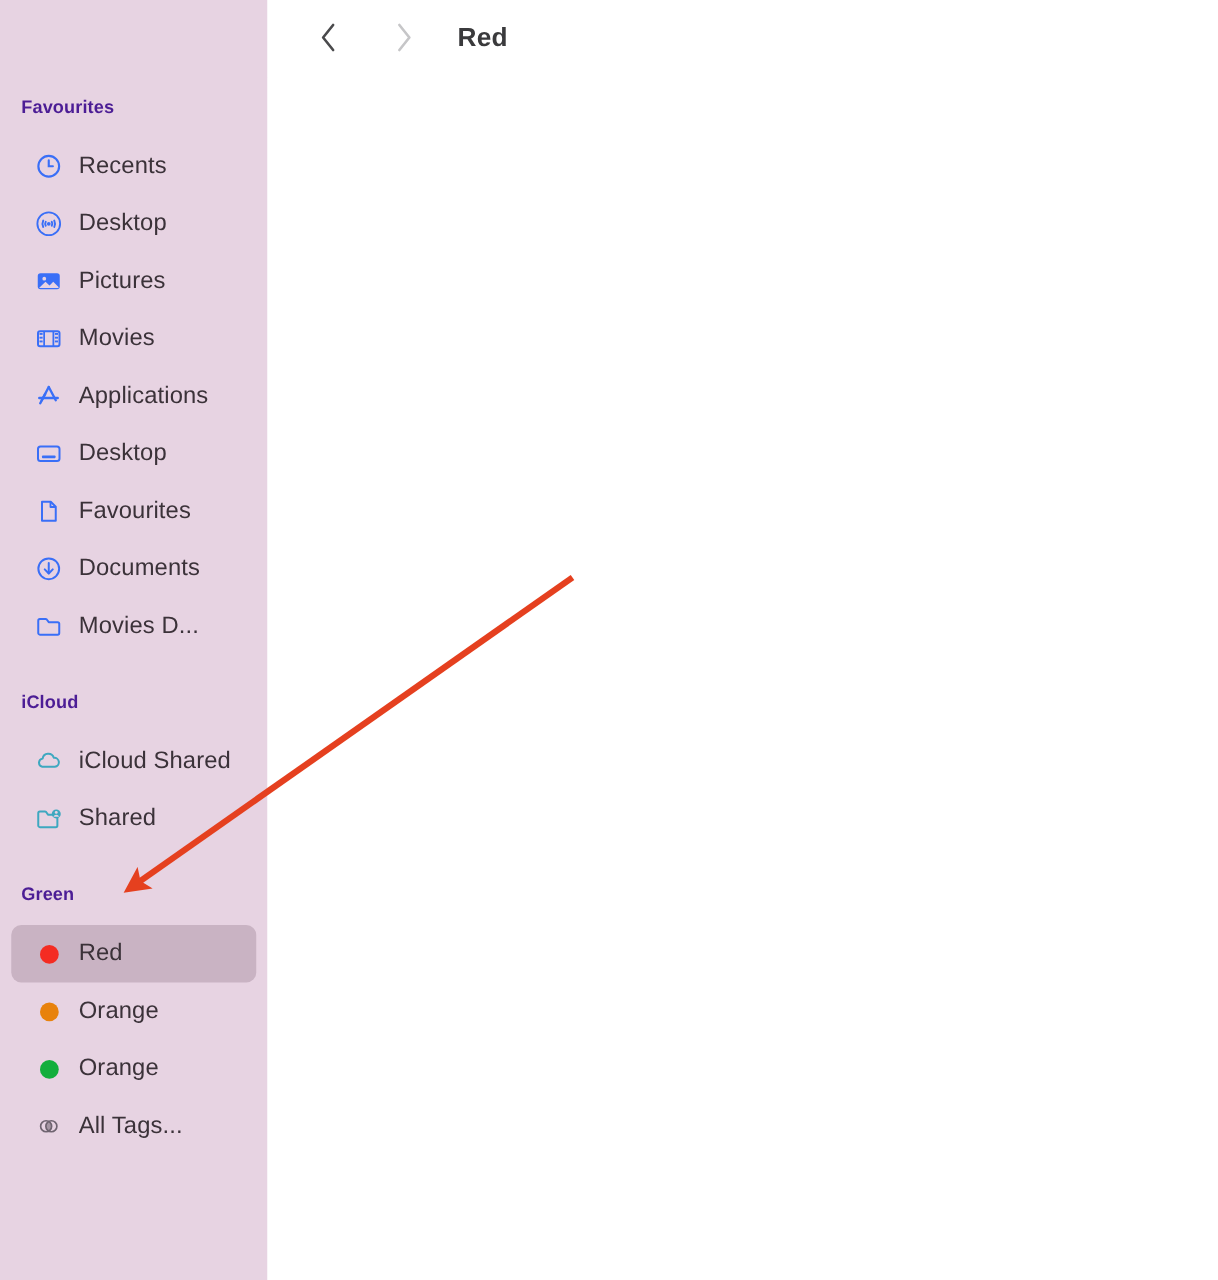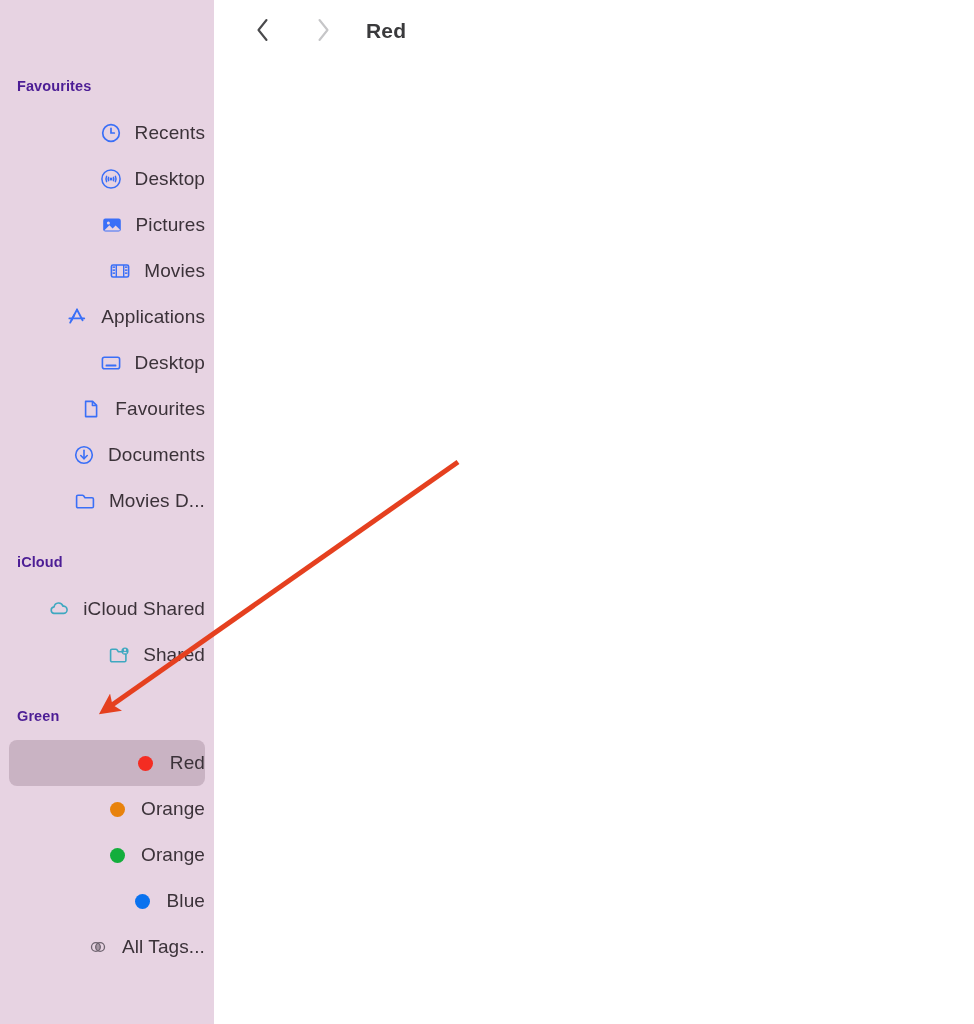--- a/index.html
+++ b/index.html
@@ -38,21 +38,20 @@
     padding-left: 17px;
   }
 
   .row {
     display: flex;
     align-items: center;
     height: 46px;
     padding-left: 17px;
     border-radius: 8px;
     margin: 0 9px 0 9px;
-    justify-content: flex-end;
   }
 
   .row.selected {
     background: #c9b3c3;
   }
 
   .row .icon {
     width: 26px;
     height: 26px;
     flex: 0 0 26px;
@@ -287,26 +286,20 @@
     </div>
 
 
     <div class="row">
       <span class="icon">
         <span class="tag-dot" style="background:#13ae3c"></span>
       </span>
       <span class="label">Orange</span>
     </div>
 
-    <div class="row">
-      <span class="icon">
-        <span class="tag-dot" style="background:#0a72ef"></span>
-      </span>
-      <span class="label">Blue</span>
-    </div>
 
     <div class="row">
       <span class="icon">
         <svg width="22" height="22" viewBox="0 0 22 22">
           <circle cx="8.9" cy="11" r="4.4" fill="none" stroke="#6f6470" stroke-width="1.35"></circle>
           <circle cx="13.1" cy="11" r="4.4" fill="none" stroke="#6f6470" stroke-width="1.35"></circle>
           <path d="M11 7.05 A4.4 4.4 0 0 1 11 14.95 A4.4 4.4 0 0 1 11 7.05 Z" fill="#6f6470" opacity="0.55"></path>
         </svg>
       </span>
       <span class="label">All Tags...</span>

